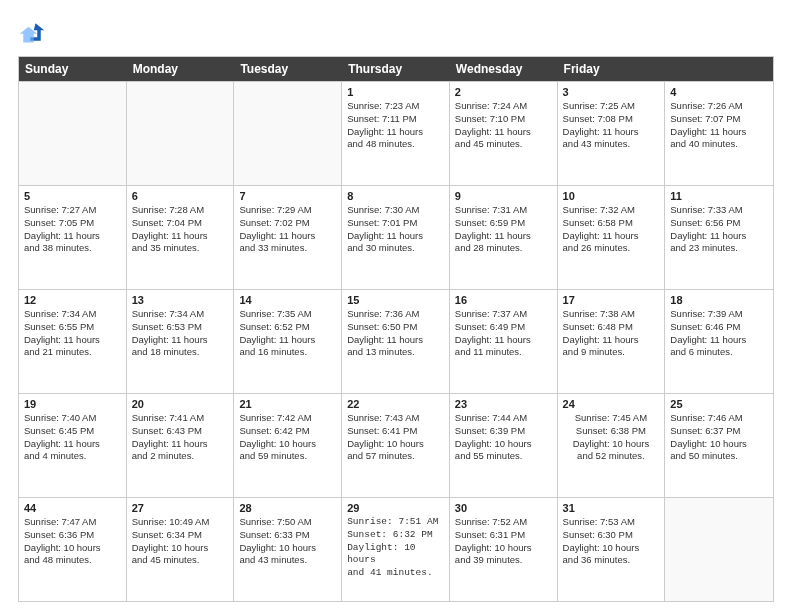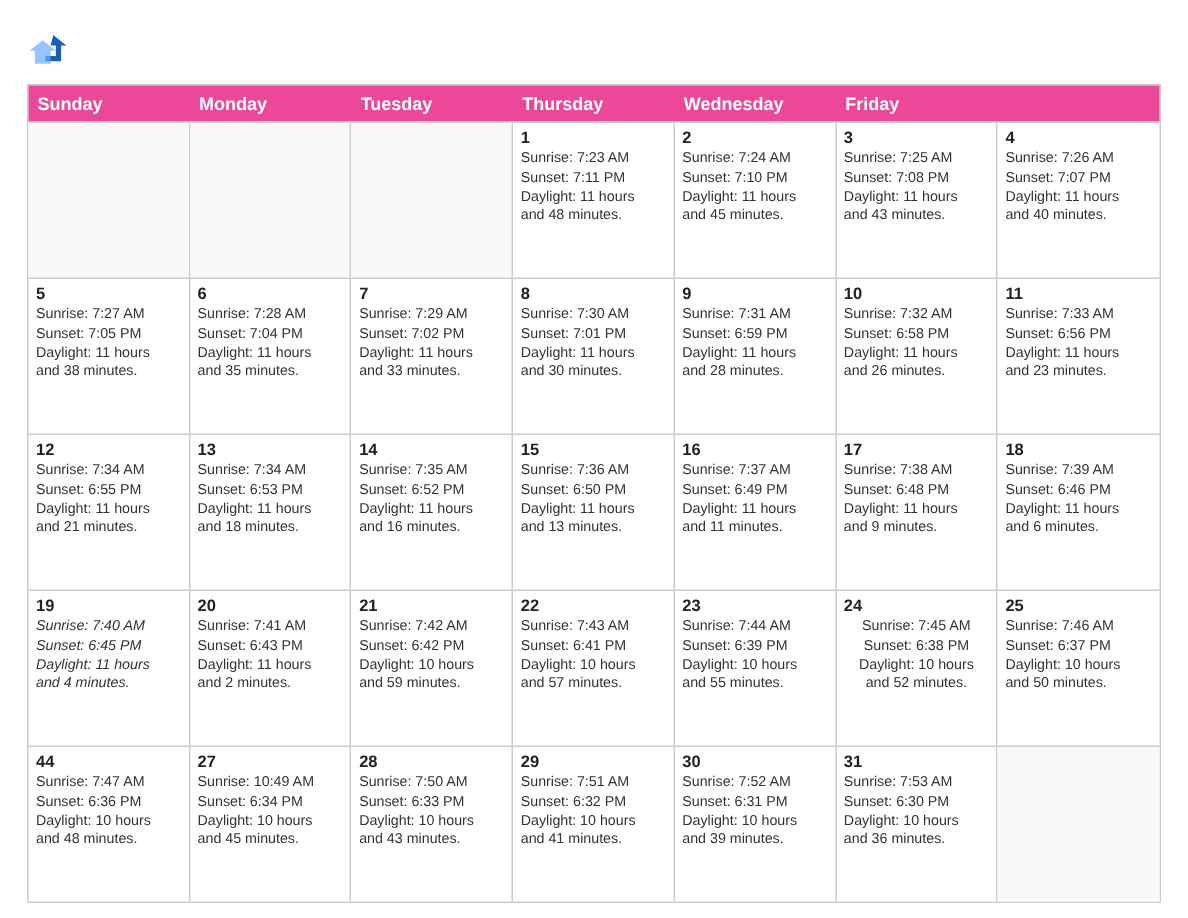--- a/index.html
+++ b/index.html
@@ -56,21 +56,21 @@
     }
     .calendar {
       flex: 1;
       display: flex;
       flex-direction: column;
       border: 1px solid #ccc;
     }
     .cal-header-row {
       display: grid;
       grid-template-columns: repeat(7, 1fr);
-      background: #ec4899;
+      background: #404040;
     }
     .cal-header-cell {
       color: #fff;
       font-size: 12px;
       font-weight: bold;
       padding: 5px 6px;
       text-align: left;
     }
     .cal-body {
       flex: 1;
@@ -272,21 +272,21 @@
             <div class="day-num">18</div>
             <div class="cell-info" style="white-space: pre-line;">Sunrise: 7:39 AM
 Sunset: 6:46 PM
 Daylight: 11 hours
 and 6 minutes.</div>
           </div>
         </div>
         <div class="cal-row">
           <div class="cal-cell">
             <div class="day-num">19</div>
-            <div class="cell-info" style="white-space: pre-line; font-style: italic;">Sunrise: 7:40 AM
+            <div class="cell-info" style="white-space: pre-line;">Sunrise: 7:40 AM
 Sunset: 6:45 PM
 Daylight: 11 hours
 and 4 minutes.</div>
           </div>
           <div class="cal-cell">
             <div class="day-num">20</div>
             <div class="cell-info" style="white-space: pre-line;">Sunrise: 7:41 AM
 Sunset: 6:43 PM
 Daylight: 11 hours
 and 2 minutes.</div>
@@ -344,21 +344,21 @@
           </div>
           <div class="cal-cell">
             <div class="day-num">28</div>
             <div class="cell-info" style="white-space: pre-line;">Sunrise: 7:50 AM
 Sunset: 6:33 PM
 Daylight: 10 hours
 and 43 minutes.</div>
           </div>
           <div class="cal-cell">
             <div class="day-num">29</div>
-            <div class="cell-info" style="white-space: pre-line;">Sunrise: 7:51 AM
+            <div class="cell-info" style="white-space: pre-line; font-family: Liberation Mono, monospace;">Sunrise: 7:51 AM
 Sunset: 6:32 PM
 Daylight: 10 hours
 and 41 minutes.</div>
           </div>
           <div class="cal-cell">
             <div class="day-num">30</div>
             <div class="cell-info" style="white-space: pre-line;">Sunrise: 7:52 AM
 Sunset: 6:31 PM
 Daylight: 10 hours
 and 39 minutes.</div>

